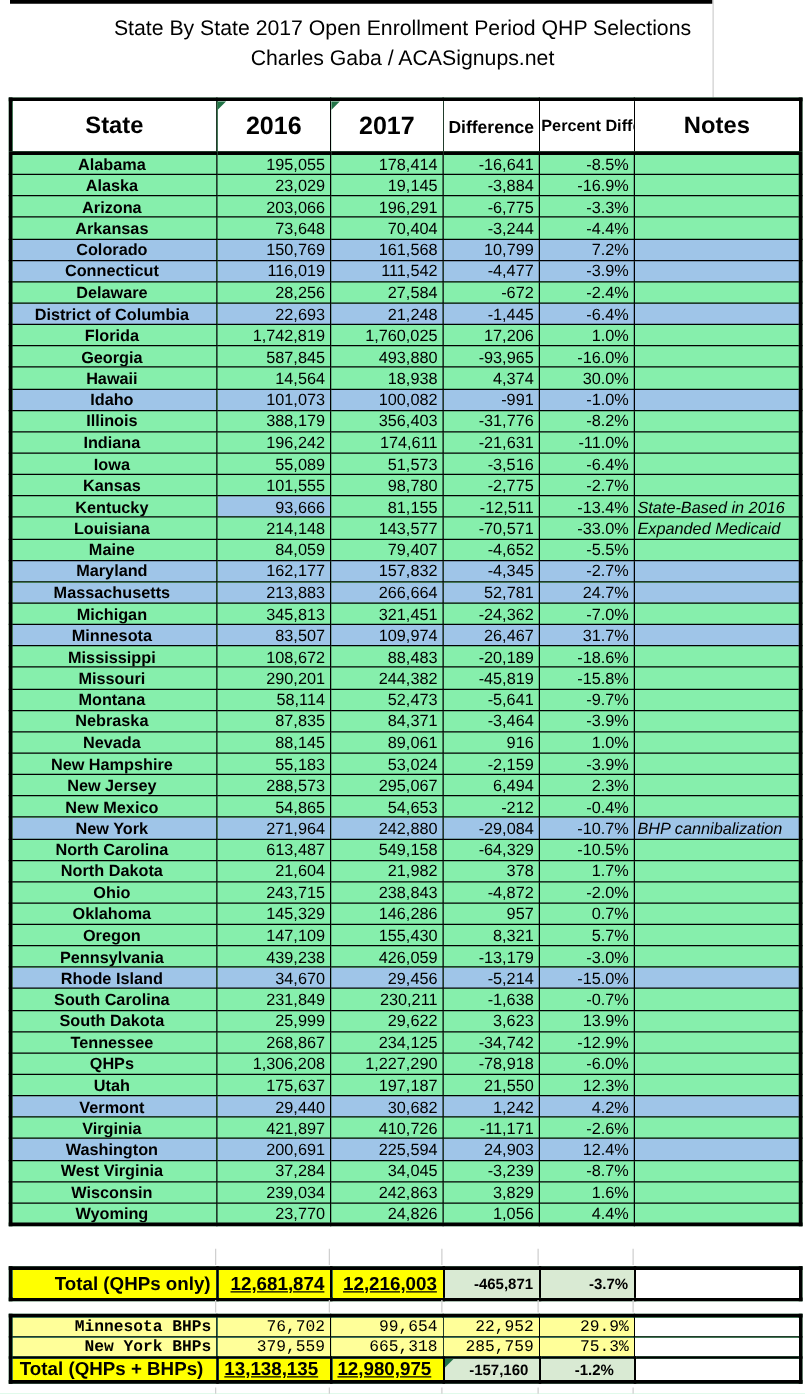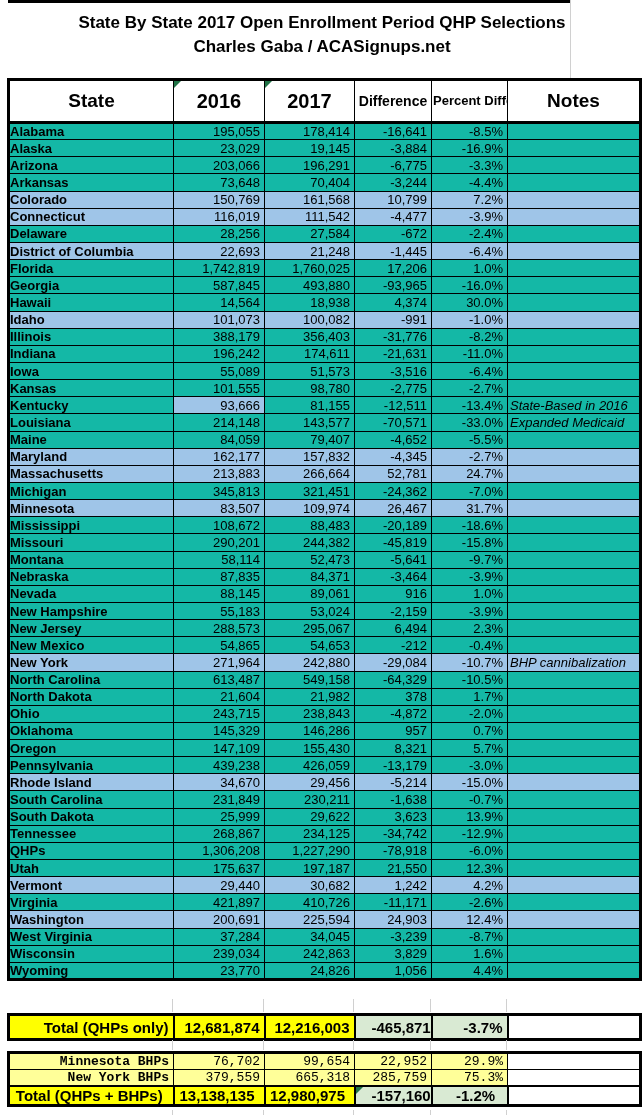--- a/index.html
+++ b/index.html
@@ -7,49 +7,49 @@
     --tri:#217346; --grid:#d0d0d0;
   }
   html,body{margin:0;padding:0;}
   body{
     width:644px;height:1115px;background:#fff;position:relative;overflow:hidden;
     font-family:"Liberation Sans","DejaVu Sans",sans-serif;color:#000;
   }
   .top-rule{position:absolute;left:8px;top:0;width:562px;height:3px;background:#000;}
   .grid-v{position:absolute;width:1px;background:var(--grid);}
   .title-block{position:absolute;left:0;top:11px;width:644px;text-align:center;
-    font-weight:bold;font-size:17px;line-height:24px;}
-  table{border-collapse:collapse;table-layout:fixed;position:absolute;background:#14b8a6;}
+    font-weight:normal;font-size:17px;line-height:24px;}
+  table{border-collapse:collapse;table-layout:fixed;position:absolute;background:#86efac;}
   table.main{left:7px;top:78px;width:632px;border:3px solid #000;}
   .main th,.main td{border:1px solid #000;overflow:hidden;white-space:nowrap;vertical-align:middle;}
   .main thead tr{height:43px;}
   .main thead th{border-bottom:3px solid #000;font-weight:bold;background:#fff;position:relative;}
   .h-state{font-size:19px;}
   .h-year{font-size:20px;}
   .h-diff{font-size:14px;}
   .h-pct{font-size:13px;line-height:14px;white-space:normal;}
   .h-notes{font-size:19px;}
   .main tbody tr{height:17.15px;}
-  .cell-state{font-weight:bold;text-align:left;padding:0 4px 0 0;font-size:13px;}
+  .cell-state{font-weight:bold;text-align:center;padding:0 4px 0 0;font-size:13px;}
   .cell-num{text-align:right;padding:0 4px 0 0;font-size:13px;}
   .cell-note{font-style:italic;font-size:13px;text-align:left;padding:0 0 0 2px;}
   tr.hl td{background:var(--blue);}
   td.hl{background:var(--blue);}
   
   table.tt1{left:7px;top:1013px;width:632px;border:3px solid #000;}
   .tt1 td{border:2px solid #000;height:20px;overflow:hidden;white-space:nowrap;position:relative;}
   
   table.tt2{left:7px;top:1051px;width:632px;border:3px solid #000;}
   .tt2 td{border:1px solid #000;overflow:hidden;white-space:nowrap;position:relative;}
   .tt2 tr.bhp{height:16px;font-family:Liberation Mono, monospace;}
   .tt2 tr.grand{height:19px;}
   .tt2 tr.grand td{border-width:2px;text-align:center;}
   .t-label{background:var(--yellow);font-weight:bold;text-align:right;font-size:15px;padding:0 4px 0 0;}
-  .t-num{background:var(--yellow);font-weight:bold;text-align:right;font-size:15px;padding:0 4px 0 0;}
-  .t-green{background:var(--green);font-weight:bold;text-align:right;font-size:15px;padding:0 4px 0 16px;}
+  .t-num{background:var(--yellow);font-weight:bold;text-align:right;font-size:15px;padding:0 4px 0 0;text-decoration:underline;}
+  .t-green{background:var(--green);font-weight:bold;text-align:right;font-size:12px;padding:0 4px 0 16px;}
   .t-notes{background:#fff;}
   .b-label{background:var(--pale);font-weight:bold;text-align:right;font-size:13px;padding:0 4px 0 0;}
   .b-num{background:var(--pale);text-align:right;font-size:13px;padding:0 4px 0 0;}
   .corner{position:absolute;left:0;top:0;width:0;height:0;
     border-top:7px solid var(--tri);border-right:7px solid transparent;}
 </style>
 </head>
 <body>
 
 <div class="top-rule"></div>

